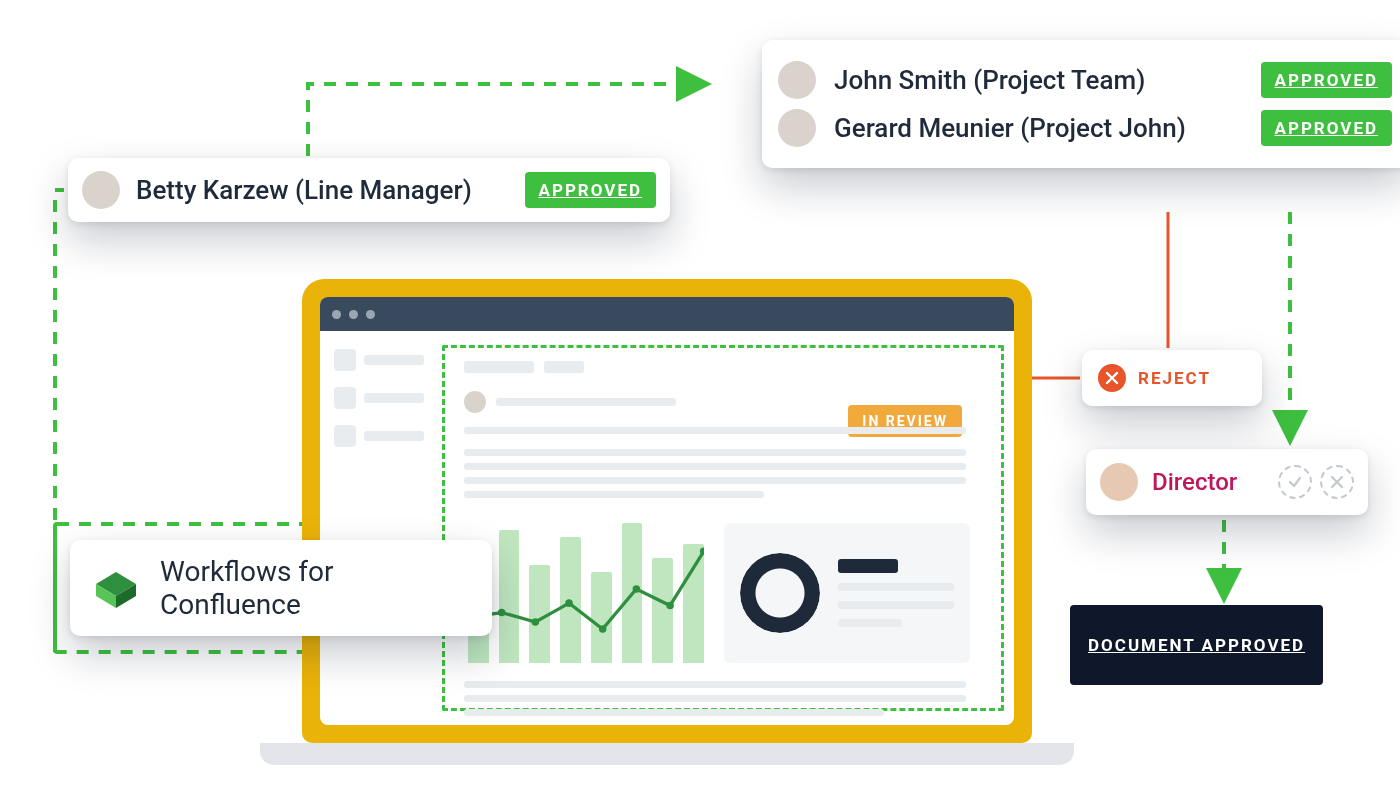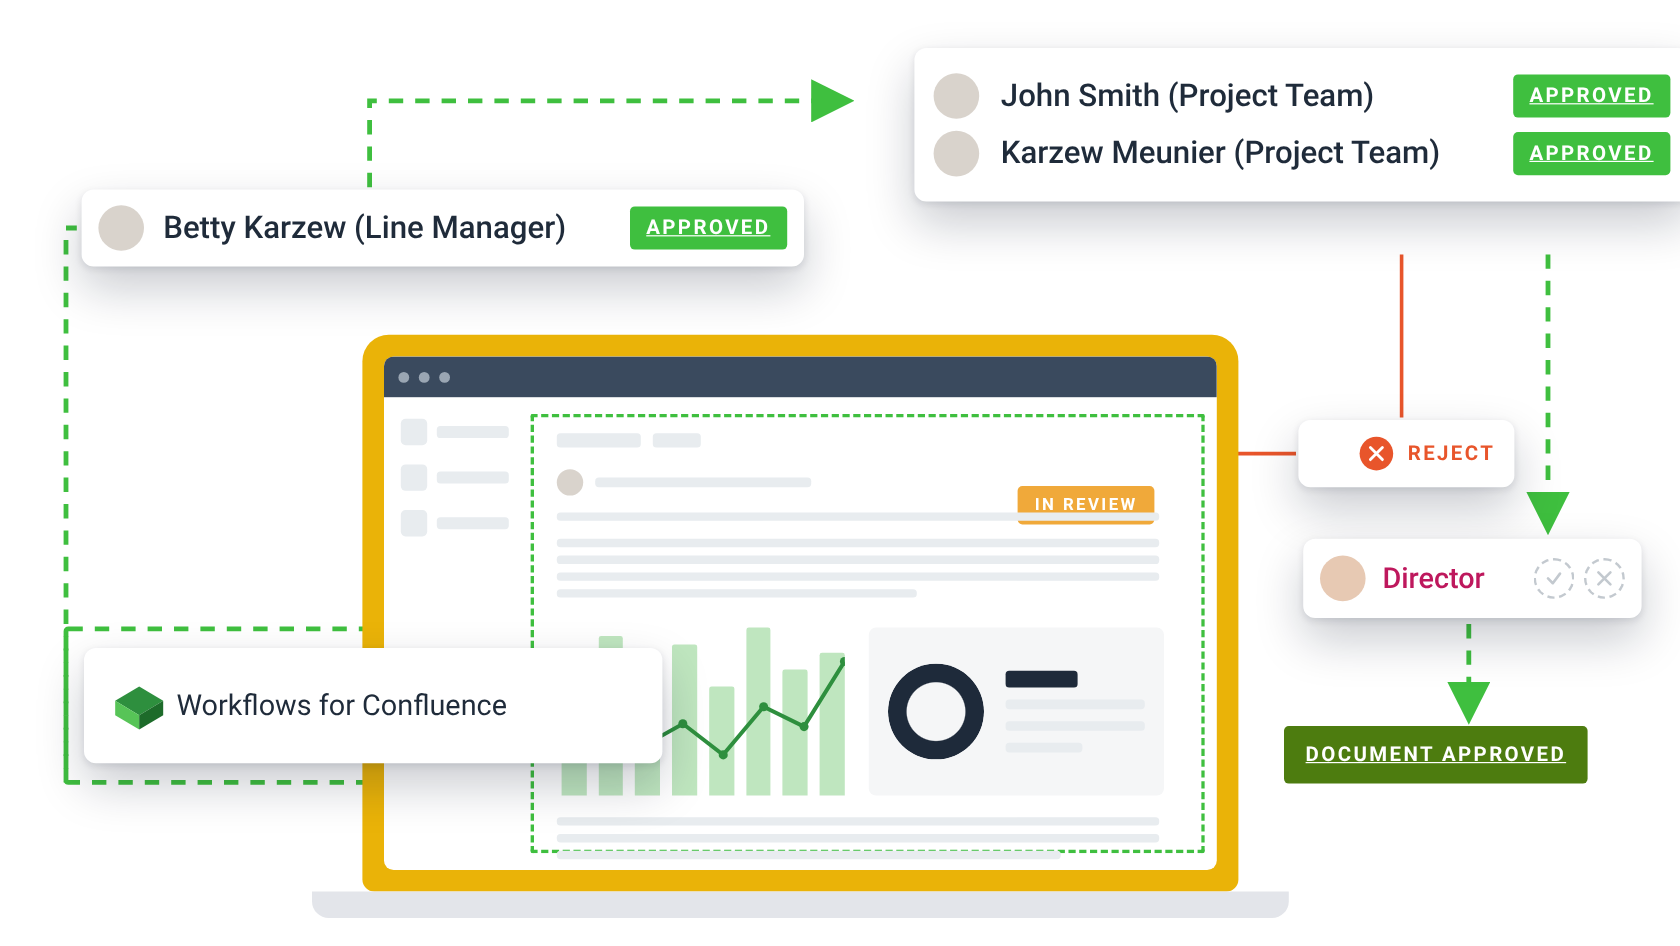--- a/index.html
+++ b/index.html
@@ -30,22 +30,22 @@
   }
   .badge {
     display: inline-flex; align-items: center; justify-content: center;
     padding: 8px 14px;
     font-weight: 700; letter-spacing: 2px; font-size: 17px;
     color: #fff; border-radius: 4px; text-decoration: underline;
   }
   .badge.approved { background: #3fbf3f; }
   .badge.pending  { background: #7a3cc9; }
   .badge.big-approved {
-    background: #4d7c0f; color:#fff; border-radius:4px;
-    padding: 14px 18px; letter-spacing: 2px; font-weight: 700;
+    background: #0f172a; color:#fff; border-radius:4px;
+    padding: 30px 18px; letter-spacing: 2px; font-weight: 700;
   }
 
   .person-name { font-size: 26px; color: #1f2b3a; font-weight: 500; }
 
   
   #card-anna {
     top: 158px; left: 68px; width: 602px; height: 64px;
     padding: 0 14px; gap: 16px;
   }
   #card-anna .badge { margin-left: auto; }
@@ -58,21 +58,21 @@
   .team-row {
     display: flex; align-items: center; gap: 18px; width: 100%;
     padding: 5px 0;
   }
   .team-row .badge { margin-left: auto; }
 
   
   #card-reject {
     top: 350px; left: 1082px; width: 180px; height: 56px;
     padding: 0 16px; gap: 12px;
-    font-weight: 700; letter-spacing: 2px; color: #e8552b; font-size: 17px; justify-content: flex-end;
+    font-weight: 700; letter-spacing: 2px; color: #e8552b; font-size: 17px;
   }
   .reject-icon {
     width: 28px; height: 28px; border-radius: 50%; background:#e8552b;
     display:flex; align-items:center; justify-content:center; color:#fff;
   }
 
   
   #card-director {
     top: 449px; left: 1086px; width: 282px; height: 66px;
     padding: 0 14px; gap: 14px;
@@ -85,22 +85,22 @@
     color:#c3c9cf;
   }
 
   
   #doc-approved {
     position:absolute; top: 605px; left: 1070px;
   }
 
   
   #card-wfc {
-    top: 540px; left: 70px; width: 482px; height: 96px;
-    padding: 0 22px; gap: 7px; font-size: 24px; color:#1f2b3a;
+    top: 540px; left: 70px; width: 422px; height: 96px;
+    padding: 0 22px; gap: 20px; font-size: 28px; color:#1f2b3a;
   }
   .wfc-logo {
     width: 48px; height: 48px; position: relative;
   }
 
   
   .laptop {
     position: absolute; top: 279px; left: 302px; width: 730px; height: 486px;
   }
   .laptop-screen {
@@ -289,21 +289,21 @@
   </div>
 
   <div id="card-team" class="card">
     <div class="team-row">
       <span class="avatar"></span>
       <span class="person-name">John Smith (Project Team)</span>
       <span class="badge approved">APPROVED</span>
     </div>
     <div class="team-row">
       <span class="avatar"></span>
-      <span class="person-name">Karzew Meunier (Project Team)</span>
+      <span class="person-name">Gerard Meunier (Project John)</span>
       <span class="badge approved">APPROVED</span>
     </div>
   </div>
 
   <div id="card-reject" class="card">
     <span class="reject-icon">
       <svg width="14" height="14" viewBox="0 0 14 14">
           <path d="M2 2 L12 12 M12 2 L2 12" stroke="#fff" stroke-width="2.4" stroke-linecap="round"></path>
         </svg>
     </span>

